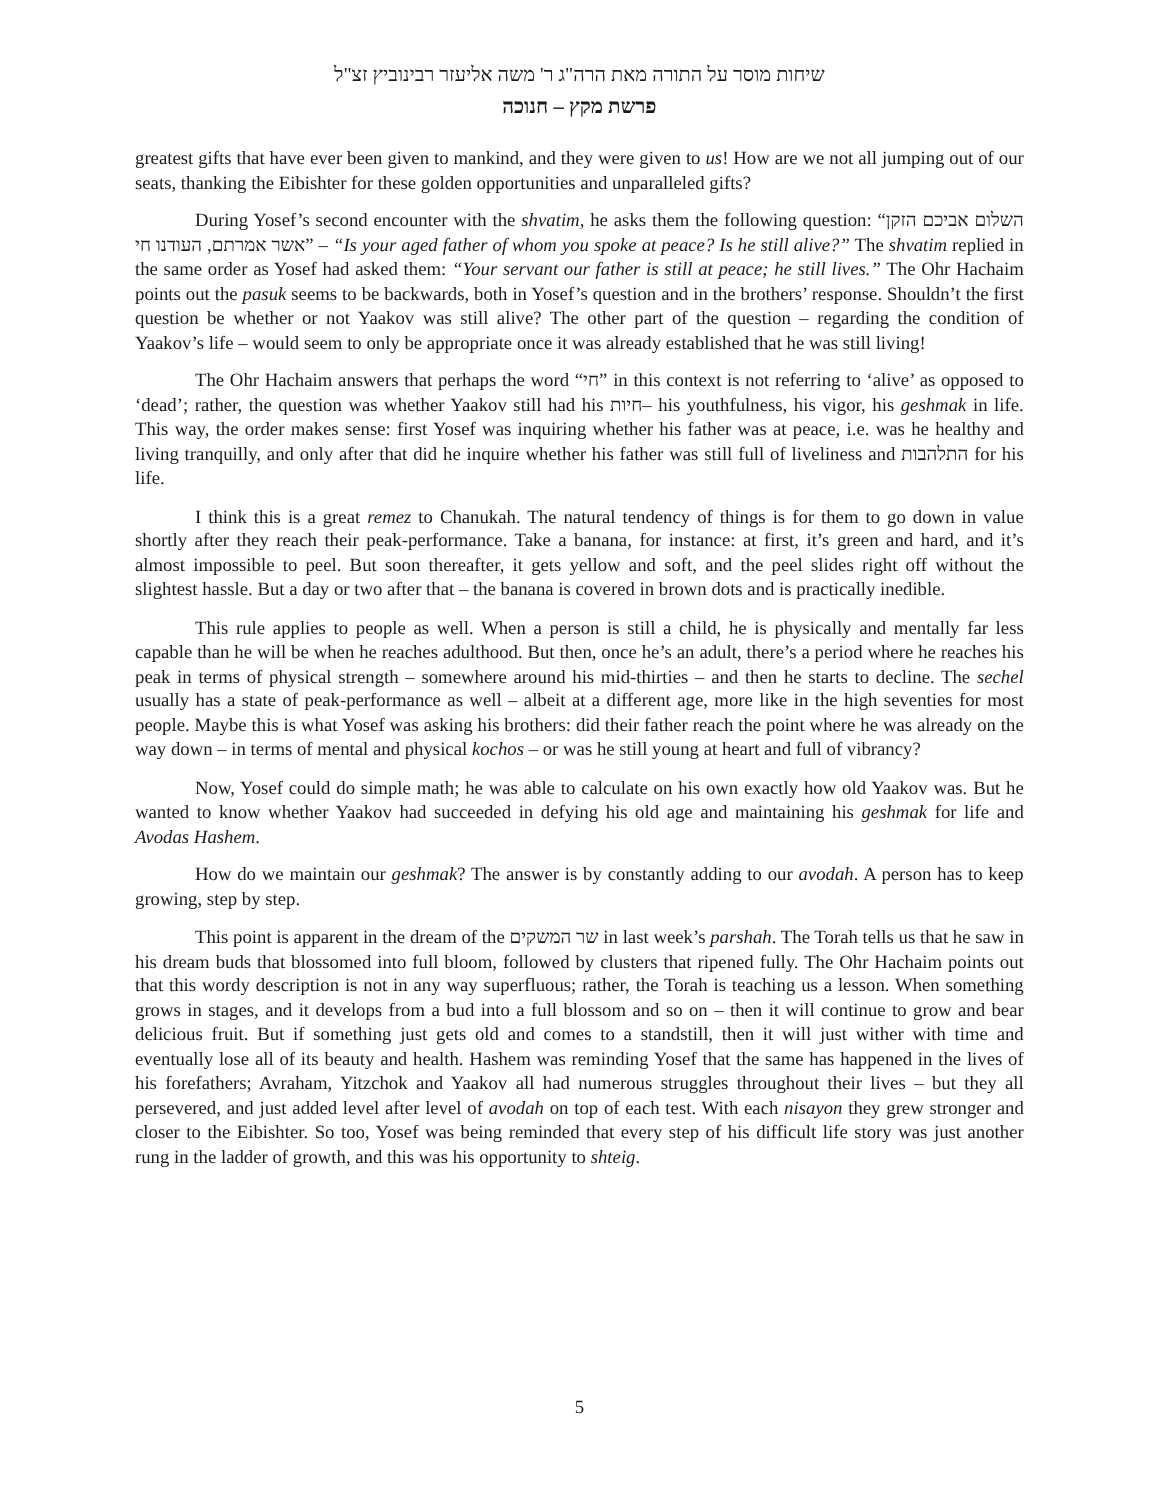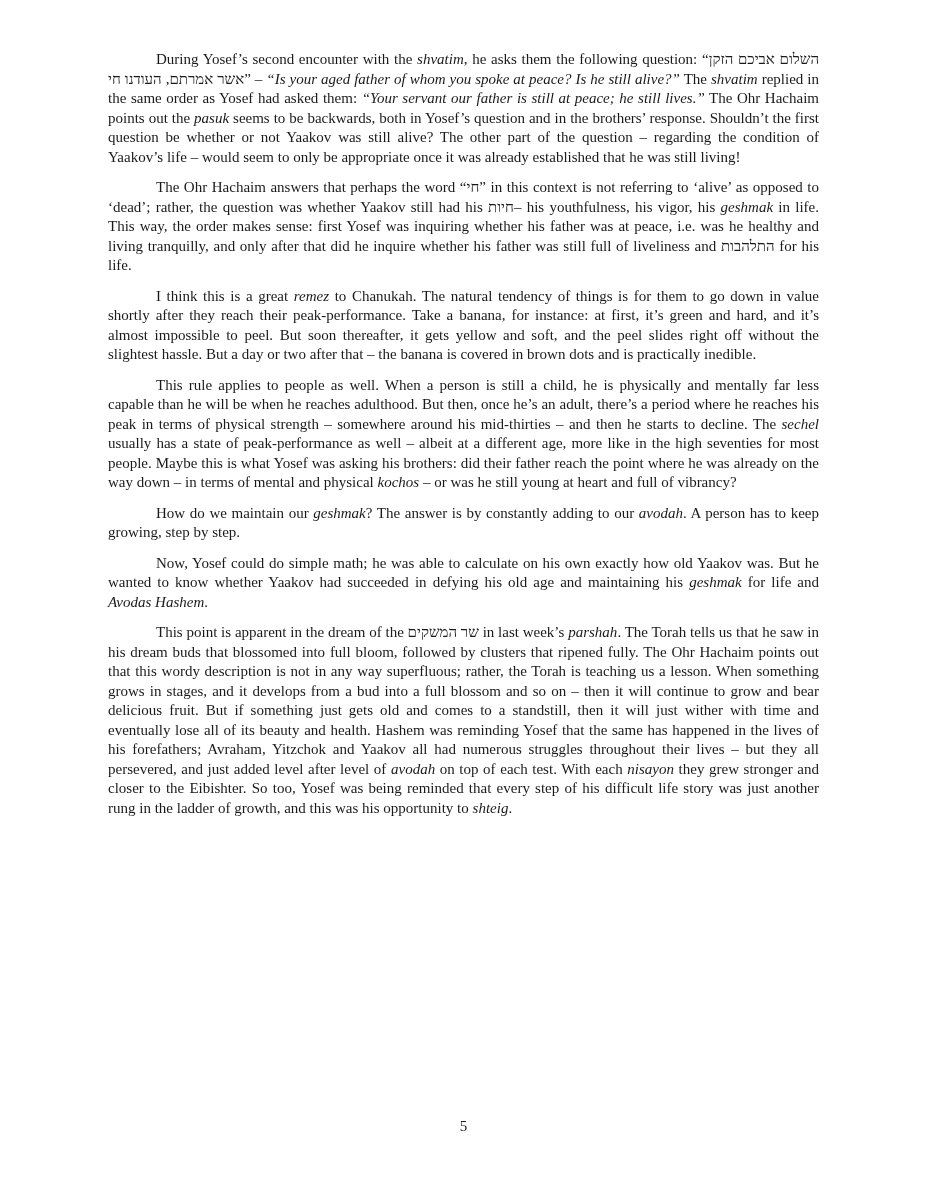--- a/index.html
+++ b/index.html
@@ -55,27 +55,32 @@
     top: 1118px;
     text-align: center;
     font-size: 15px;
   }
 </style>
 </head>
 <body>
 
 <div class="page">
 
+  <div class="doc-header">
+    <div class="header-line1">שיחות מוסר על התורה מאת הרה"ג ר' משה אליעזר רבינוביץ זצ"ל</div>
+    <div class="header-line2">פרשת מקץ – חנוכה</div>
+  </div>
 
   <div class="doc-content">
 
+  <p class="body-para"><span>greatest gifts that have ever been given to mankind, and they were given to </span><span class="italic">us</span><span>! How are we not all jumping out of our seats, thanking the Eibishter for these golden opportunities and unparalleled gifts?</span></p>
       <p class="body-para indent"><span>During Yosef’s second encounter with the </span><span class="italic">shvatim</span><span>, he asks them the following question: “</span><span class="hebrew" dir="rtl">השלום אביכם הזקן אשר אמרתם, העודנו חי</span><span>” – </span><span class="italic">“Is your aged father of whom you spoke at peace? Is he still alive?”</span><span> The </span><span class="italic">shvatim</span><span> replied in the same order as Yosef had asked them: </span><span class="italic">“Your servant our father is still at peace; he still lives.”</span><span> The Ohr Hachaim points out the </span><span class="italic">pasuk</span><span> seems to be backwards, both in Yosef’s question and in the brothers’ response. Shouldn’t the first question be whether or not Yaakov was still alive? The other part of the question – regarding the condition of Yaakov’s life – would seem to only be appropriate once it was already established that he was still living!</span></p>
       <p class="body-para indent"><span>The Ohr Hachaim answers that perhaps the word “</span><span class="hebrew" dir="rtl">חי</span><span>” in this context is not referring to ‘alive’ as opposed to ‘dead’; rather, the question was whether Yaakov still had his </span><span class="hebrew" dir="rtl">חיות</span><span>– his youthfulness, his vigor, his </span><span class="italic">geshmak</span><span> in life. This way, the order makes sense: first Yosef was inquiring whether his father was at peace, i.e. was he healthy and living tranquilly, and only after that did he inquire whether his father was still full of liveliness and </span><span class="hebrew" dir="rtl">התלהבות</span><span> for his life.</span></p>
       <p class="body-para indent"><span>I think this is a great </span><span class="italic">remez</span><span> to Chanukah. The natural tendency of things is for them to go down in value shortly after they reach their peak-performance. Take a banana, for instance: at first, it’s green and hard, and it’s almost impossible to peel. But soon thereafter, it gets yellow and soft, and the peel slides right off without the slightest hassle. But a day or two after that – the banana is covered in brown dots and is practically inedible.</span></p>
       <p class="body-para indent"><span>This rule applies to people as well. When a person is still a child, he is physically and mentally far less capable than he will be when he reaches adulthood. But then, once he’s an adult, there’s a period where he reaches his peak in terms of physical strength – somewhere around his mid-thirties – and then he starts to decline. The </span><span class="italic">sechel</span><span> usually has a state of peak-performance as well – albeit at a different age, more like in the high seventies for most people. Maybe this is what Yosef was asking his brothers: did their father reach the point where he was already on the way down – in terms of mental and physical </span><span class="italic">kochos</span><span> – or was he still young at heart and full of vibrancy?</span></p>
+      <p class="body-para indent"><span>Now, Yosef could do simple math; he was able to calculate on his own exactly how old Yaakov was. But he wanted to know whether Yaakov had succeeded in defying his old age and maintaining his </span><span class="italic">geshmak</span><span> for life and </span><span class="italic">Avodas Hashem</span><span>.</span></p>
       <p class="body-para indent"><span>How do we maintain our </span><span class="italic">geshmak</span><span>? The answer is by constantly adding to our </span><span class="italic">avodah</span><span>. A person has to keep growing, step by step.</span></p>
-      <p class="body-para indent"><span>Now, Yosef could do simple math; he was able to calculate on his own exactly how old Yaakov was. But he wanted to know whether Yaakov had succeeded in defying his old age and maintaining his </span><span class="italic">geshmak</span><span> for life and </span><span class="italic">Avodas Hashem</span><span>.</span></p>
       <p class="body-para indent"><span>This point is apparent in the dream of the </span><span class="hebrew" dir="rtl">שר המשקים</span><span> in last week’s </span><span class="italic">parshah</span><span>. The Torah tells us that he saw in his dream buds that blossomed into full bloom, followed by clusters that ripened fully. The Ohr Hachaim points out that this wordy description is not in any way superfluous; rather, the Torah is teaching us a lesson. When something grows in stages, and it develops from a bud into a full blossom and so on – then it will continue to grow and bear delicious fruit. But if something just gets old and comes to a standstill, then it will just wither with time and eventually lose all of its beauty and health. Hashem was reminding Yosef that the same has happened in the lives of his forefathers; Avraham, Yitzchok and Yaakov all had numerous struggles throughout their lives – but they all persevered, and just added level after level of </span><span class="italic">avodah</span><span> on top of each test. With each </span><span class="italic">nisayon</span><span> they grew stronger and closer to the Eibishter. So too, Yosef was being reminded that every step of his difficult life story was just another rung in the ladder of growth, and this was his opportunity to </span><span class="italic">shteig</span><span>.</span></p>
     </div>
 
   <div class="page-footer">5</div>
 
 </div>
 
 </body></html>

